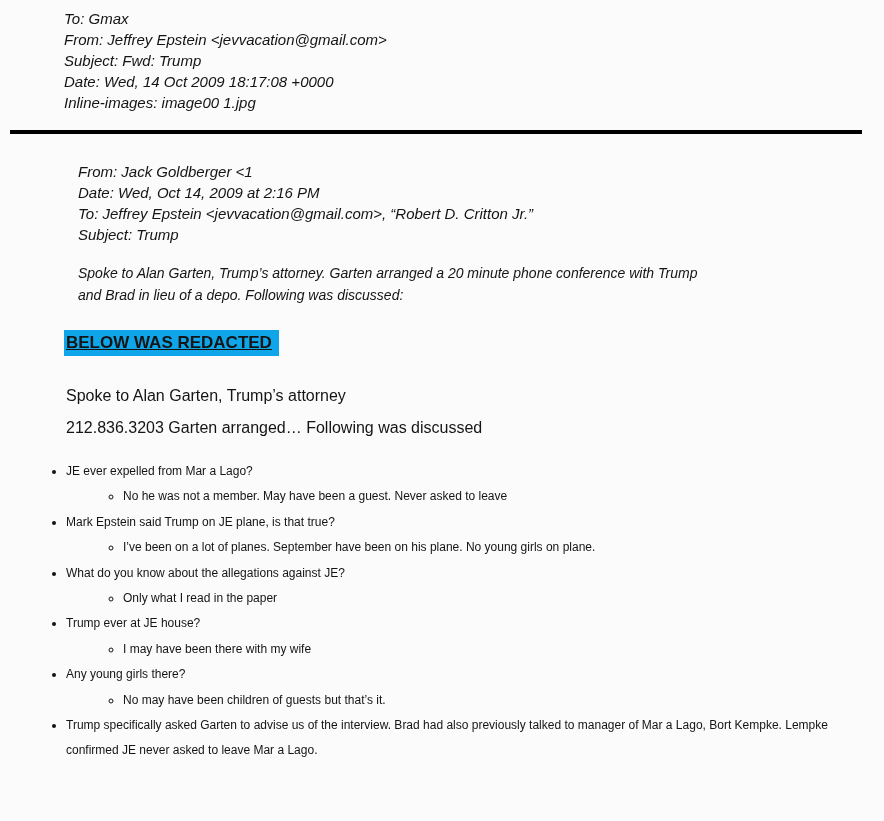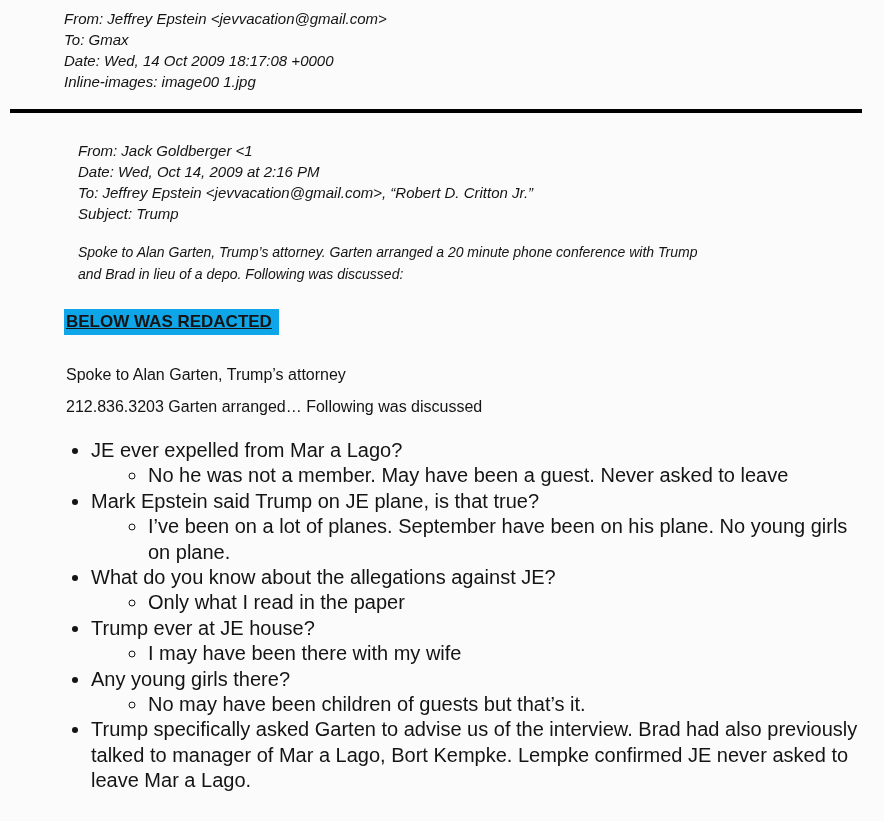--- a/index.html
+++ b/index.html
@@ -54,41 +54,42 @@
   }
   .para {
     font-size: 16px;
     margin: 0 0 0 66px;
   }
   .para1 { margin-top: 31px; }
   .para2 { margin-top: 14px; }
   ul.qa {
     list-style: disc;
     margin: 22px 24px 0 0;
-    padding-left: 91px;
-    font-size: 20px;
+    padding-left: 66px;
+    font-size: 12px;
     line-height: 25.4px;
   }
   ul.ans {
     list-style: circle;
     margin: 0;
     padding-left: 57px;
   }
   ul.qa li::marker, ul.ans li::marker {
     color: #141414;
   }
 </style>
 </head>
 <body>
 
 <div class="page">
 
   <div class="hdr hdr1">
+    <div class="hdr-line">To: Gmax</div>
     <div class="hdr-line">From: Jeffrey Epstein &lt;jevvacation@gmail.com&gt;</div>
-    <div class="hdr-line">To: Gmax</div>
+    <div class="hdr-line">Subject: Fwd: Trump</div>
     <div class="hdr-line">Date: Wed, 14 Oct 2009 18:17:08 +0000</div>
     <div class="hdr-line">Inline-images: image00 1.jpg</div>
   </div>
 
   <div class="divider"></div>
 
   <div class="hdr hdr2">
     <div class="hdr-line">From: Jack Goldberger &lt;1</div>
     <div class="hdr-line">Date: Wed, Oct 14, 2009 at 2:16 PM</div>
     <div class="hdr-line">To: Jeffrey Epstein &lt;jevvacation@gmail.com&gt;, “Robert D. Critton Jr.”</div>

